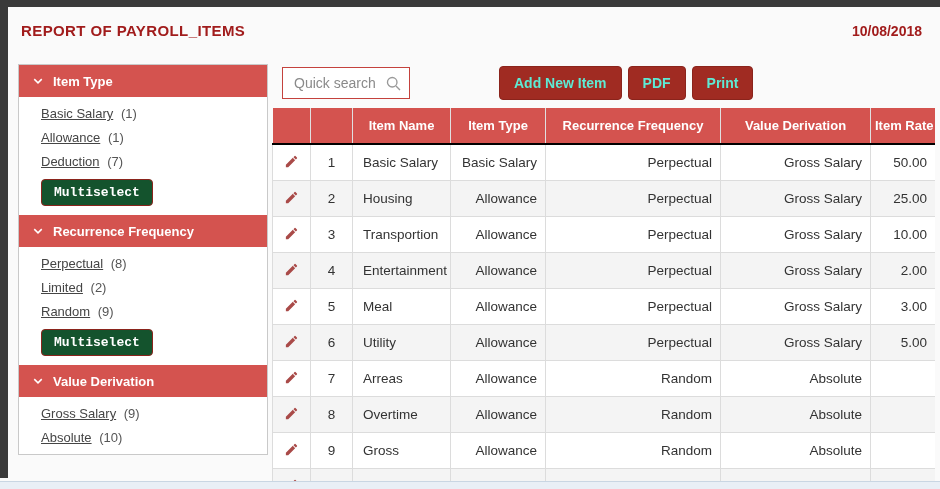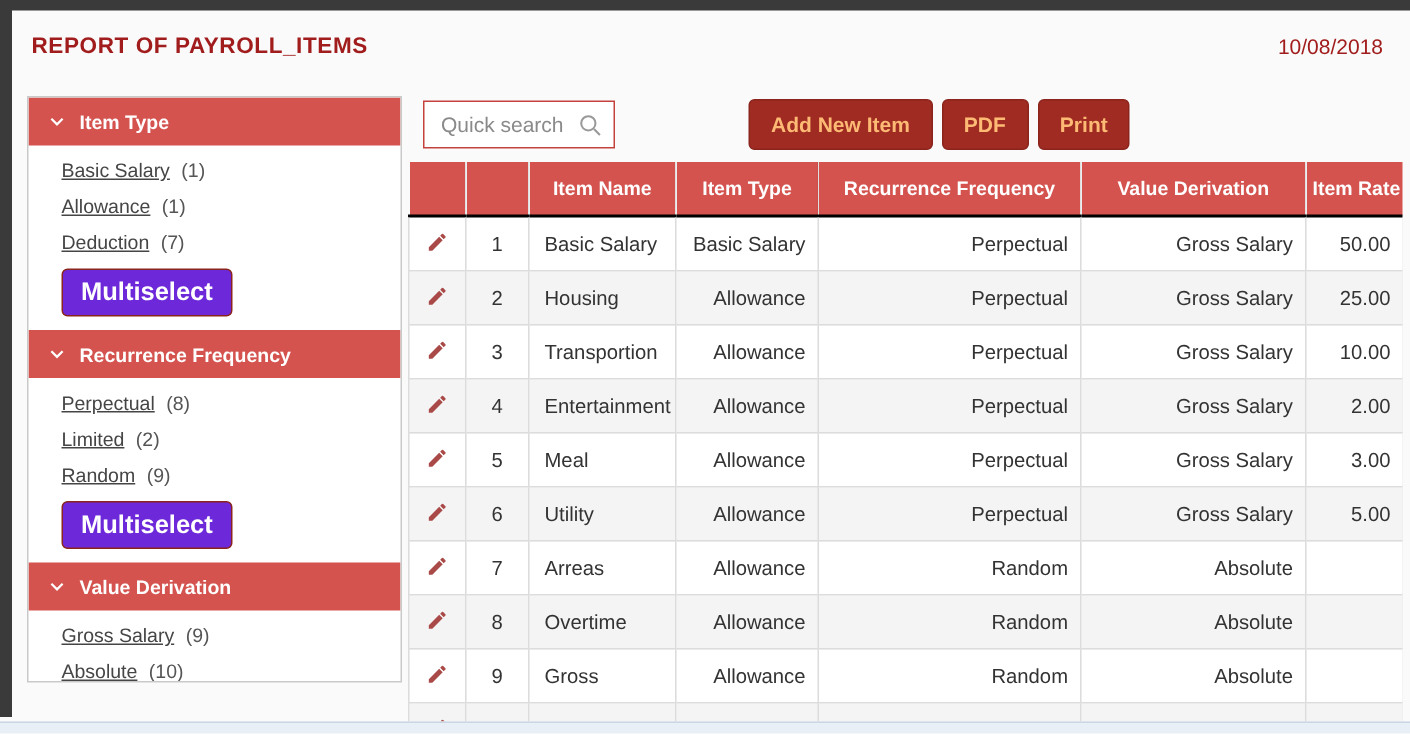--- a/index.html
+++ b/index.html
@@ -8,42 +8,42 @@
     background:#fafafa;font-family:"Liberation Sans",sans-serif;
     -webkit-font-smoothing:antialiased;
   }
   
   .frame-top{position:absolute;top:0;left:0;width:940px;height:7px;background:#3a3a3a;}
   .frame-left{position:absolute;top:0;left:0;width:8px;height:478px;background:#3a3a3a;}
   .bottom-strip{position:absolute;left:0;top:481px;width:940px;height:8px;background:#e9eff6;border-top:1px solid #c9d6e3;box-sizing:border-box;}
 
   
   .page-title{position:absolute;left:21px;top:22px;font-size:15px;font-weight:bold;color:#a11c1c;letter-spacing:.4px;}
-  .page-date{position:absolute;right:18px;top:23px;font-size:14px;font-weight:normal;color:#a11c1c;}
+  .page-date{position:absolute;right:18px;top:23px;font-size:14px;font-weight:bold;color:#a11c1c;}
 
   
   .sidebar{position:absolute;left:18px;top:64px;width:250px;height:391px;background:#fff;border:1px solid #c9c9c9;box-sizing:border-box;overflow:hidden;}
   .section-bar{background:#d4534f;color:#fff;height:32px;display:flex;align-items:center;padding-left:13px;gap:9px;cursor:pointer;}
   .section-title{font-size:13px;font-weight:bold;}
   .chev{display:flex;align-items:center;}
   .filter-item{padding:5px 0 5px 22px;font-size:13px;line-height:14px;}
   .filter-item:first-child{padding-top:10px;}
   .filter-link{color:#454545;text-decoration:underline;cursor:pointer;}
   .filter-count{color:#555;margin-left:4px;}
-  .multiselect-btn{margin:5px 0 9px 22px;background:#6d28d9;color:#fff;font-weight:bold;font-size:17px;
-    border:1px solid #8a241c;border-radius:4px;padding:5px 12px;cursor:pointer;font-family:Liberation Sans, sans-serif;}
+  .multiselect-btn{margin:5px 0 9px 22px;background:#14532d;color:#fff;font-weight:bold;font-size:13px;
+    border:1px solid #8a241c;border-radius:4px;padding:5px 12px;cursor:pointer;font-family:Liberation Mono, monospace;}
 
   
   .toolbar{position:absolute;left:282px;top:66px;display:flex;align-items:center;}
   .search-box{width:128px;height:32px;border:1px solid #c4423d;background:#fff;display:flex;align-items:center;padding:0 7px 0 9px;box-sizing:border-box;}
   .search-box input{border:none;outline:none;flex:1;min-width:0;font-size:14px;color:#333;font-family:inherit;background:transparent;}
   .search-box input::placeholder{color:#8a8a8a;}
   .search-icon{display:flex;align-items:center;margin-left:4px;}
   .btn-group{margin-left:89px;display:flex;gap:6px;}
-  .action-btn{background:#a02b22;color:#fdba74;font-weight:bold;font-size:14px;height:34px;padding:0 14px;
+  .action-btn{background:#a02b22;color:#5eead4;font-weight:bold;font-size:14px;height:34px;padding:0 14px;
     border:1px solid #8a241c;border-radius:4px;cursor:pointer;font-family:inherit;}
 
   
   .table-wrap{position:absolute;left:272px;top:108px;width:663px;height:373px;overflow:hidden;}
   table{border-collapse:collapse;table-layout:fixed;width:663px;font-size:13.5px;color:#333;}
   col.col-edit{width:38px}col.col-num{width:42px}col.col-name{width:98px}col.col-type{width:95px}
   col.col-recurrence{width:175px}col.col-derivation{width:150px}col.col-rate{width:65px}
   thead th{background:#d4534f;color:#fff;font-weight:bold;font-size:13px;height:35px;text-align:center;
     border-right:1px solid rgba(0,0,0,.10);border-bottom:2px solid #000000;padding:0 4px;overflow:hidden;white-space:nowrap;}
   thead th:last-child{border-right:none;}

